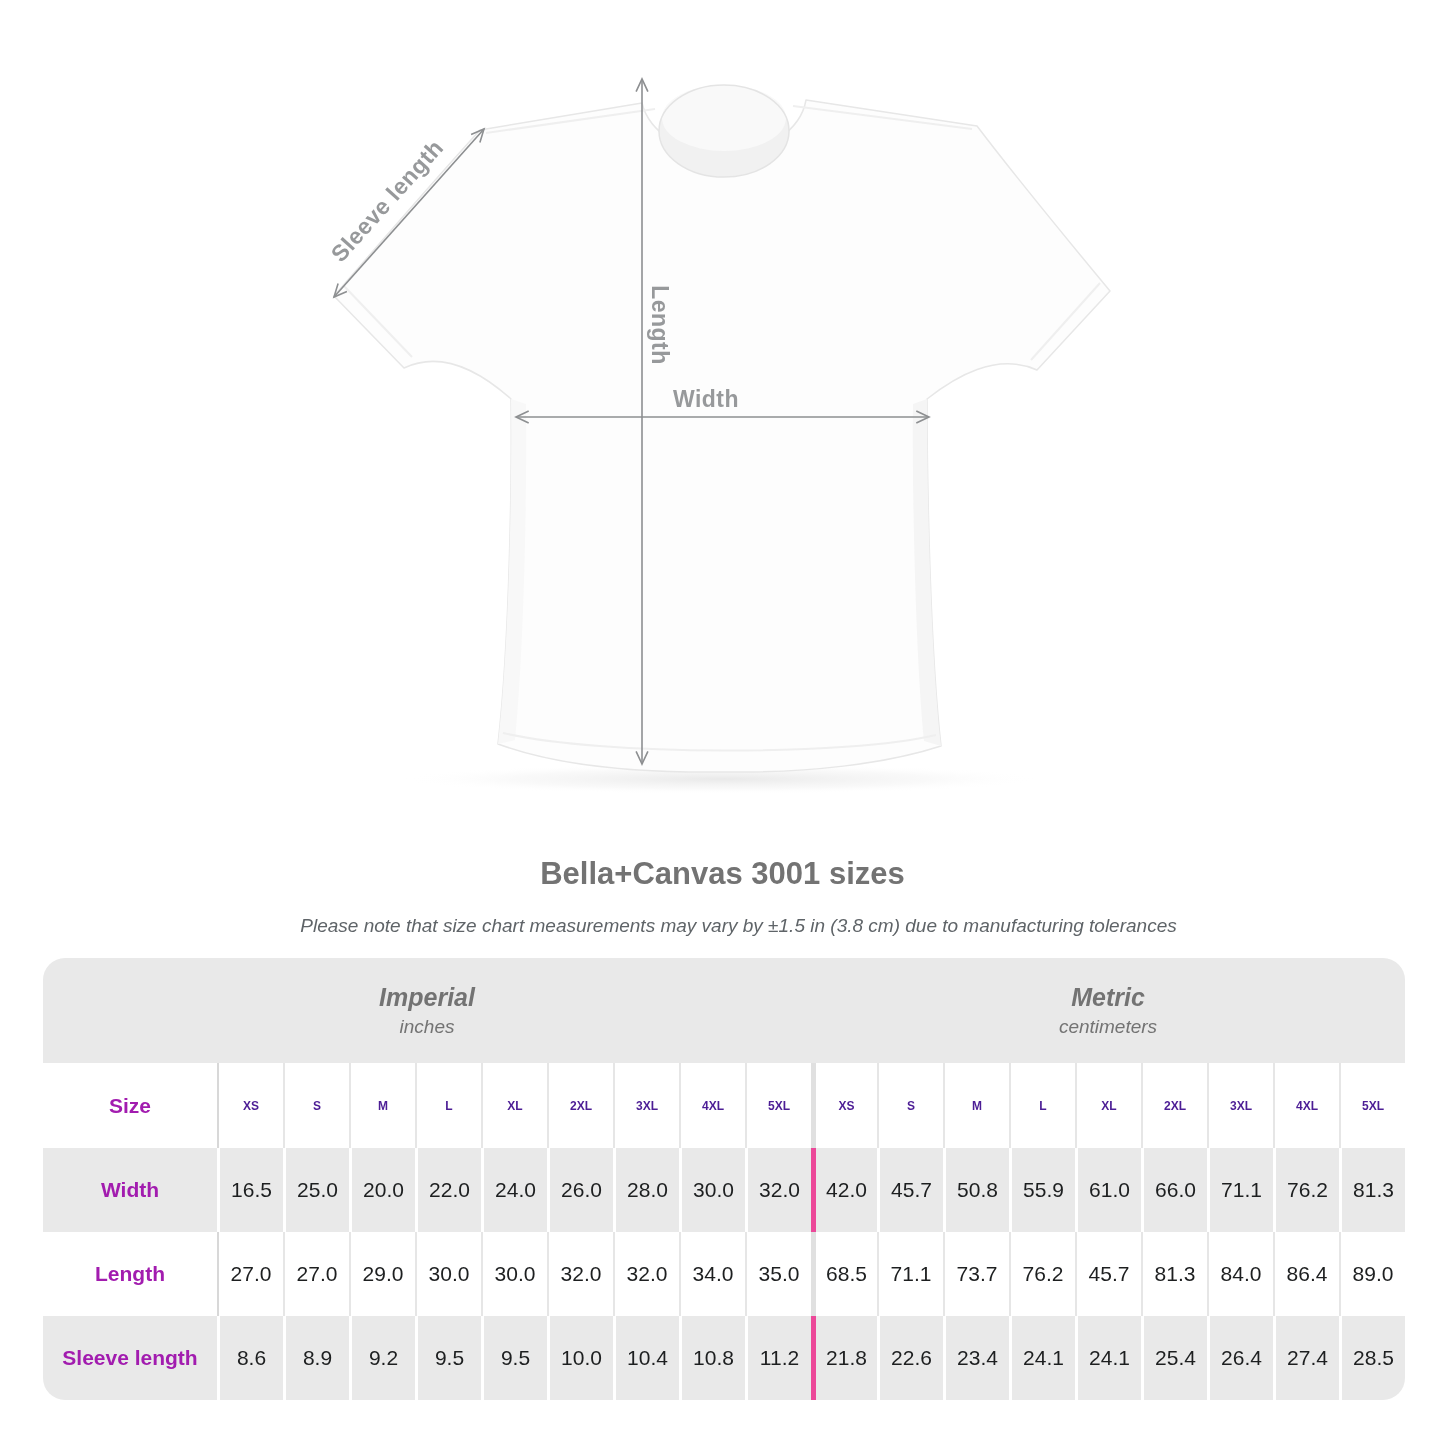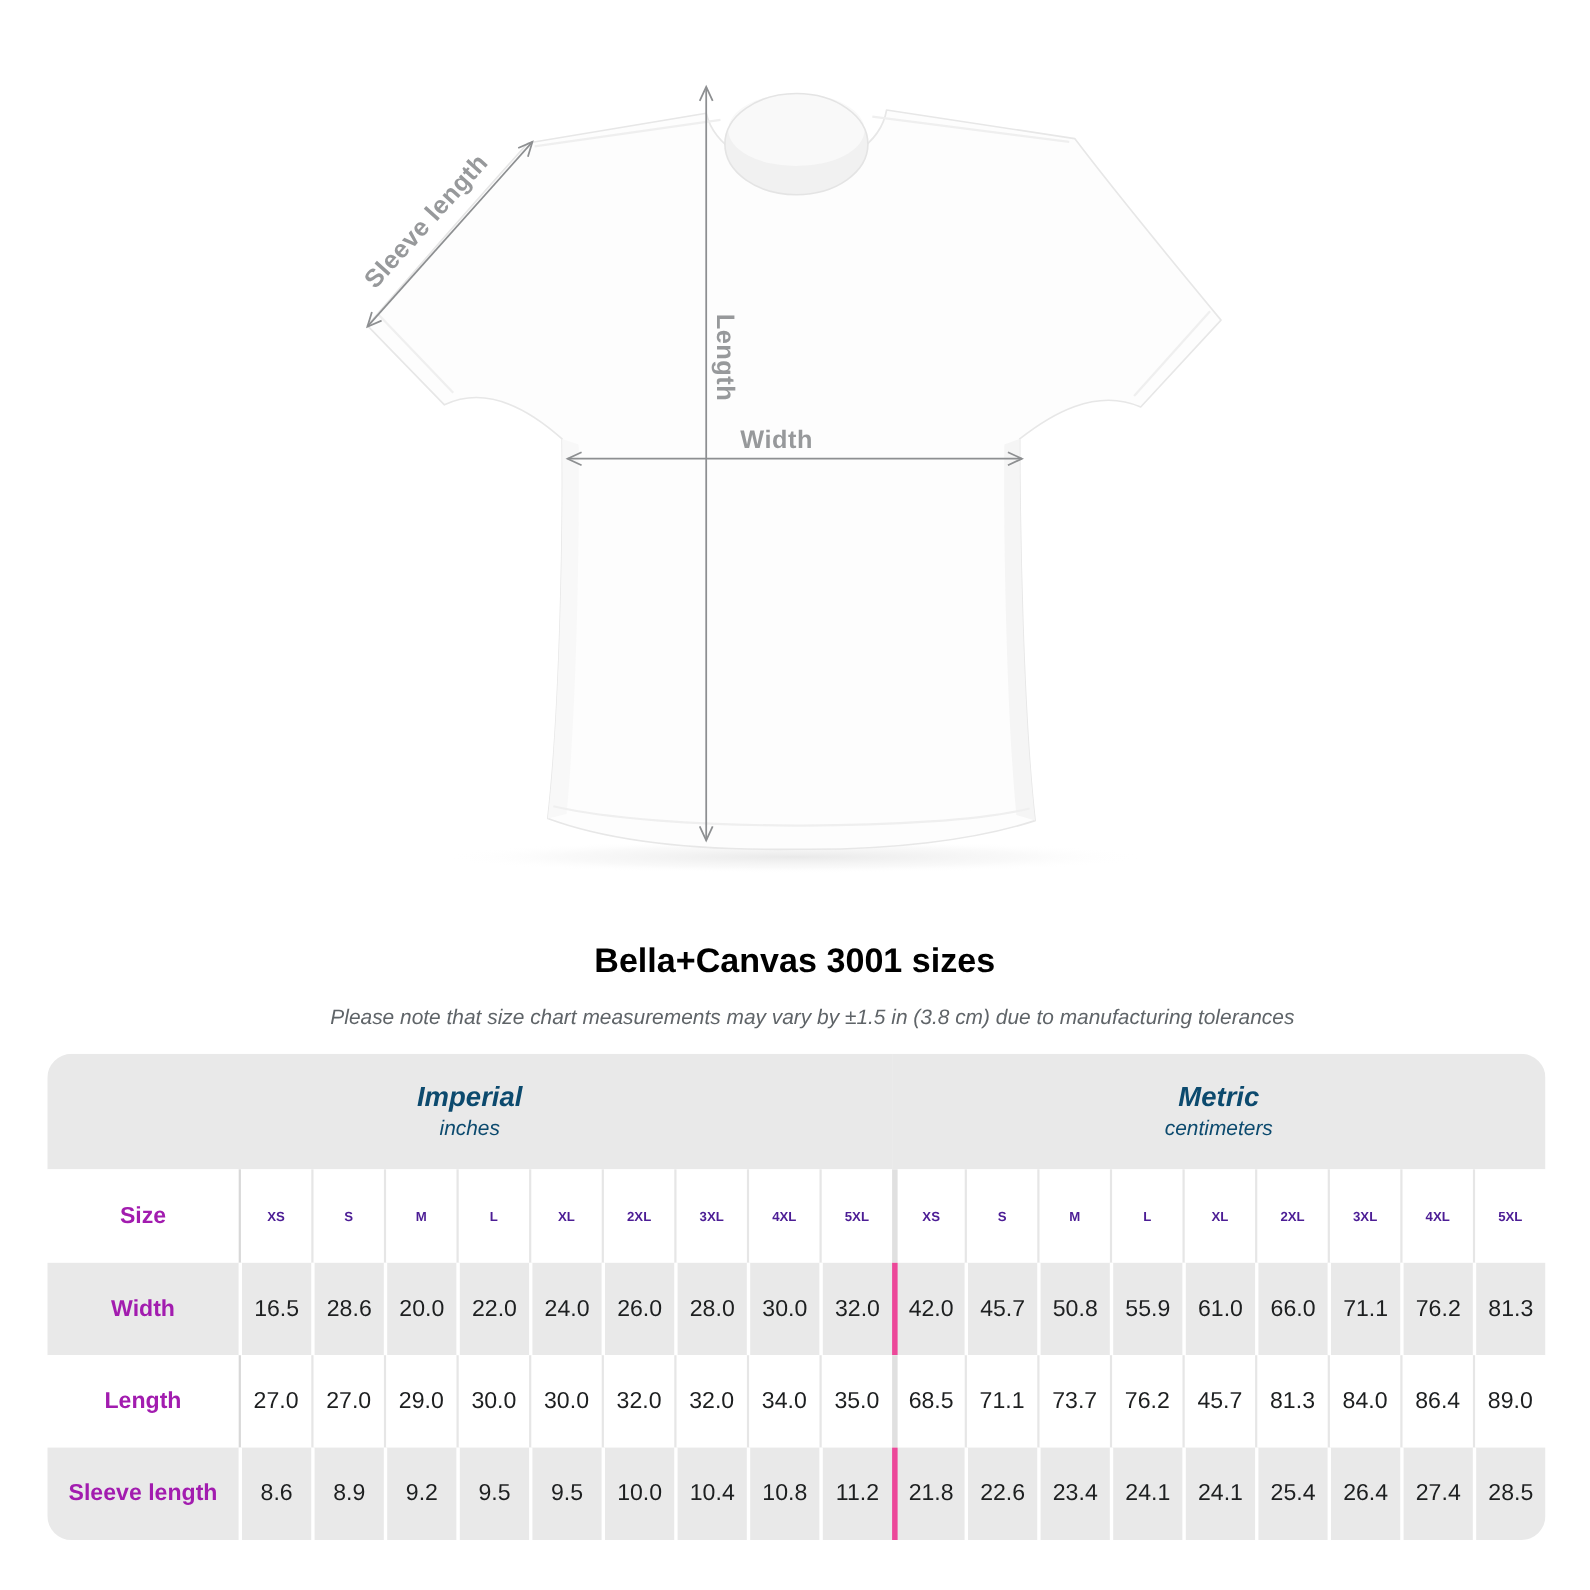--- a/index.html
+++ b/index.html
@@ -13,21 +13,21 @@
   
   .shirt-svg{position:absolute;top:0;left:0;}
   .meas-label{
     font-family:"Liberation Sans", sans-serif;
     font-weight:bold;font-size:23px;fill:#97999b;letter-spacing:.5px;
   }
   
   .chart-title{
     position:absolute;top:856px;left:0;width:100%;
     margin:0;text-align:center;
-    font-size:31px;font-weight:bold;color:#000000;
+    font-size:31px;font-weight:bold;color:#737373;
   }
   .chart-subtitle{
     position:absolute;top:915px;left:0;width:100%;
     margin:0;text-align:center;
     font-style:italic;font-size:19px;color:#5f6468;padding-left:16px;
   }
   
   .table-wrap{
     position:absolute;top:958px;left:43px;
     width:1362px;height:442px;
@@ -36,21 +36,21 @@
   table.size-chart{
     width:100%;height:100%;
     border-collapse:separate;border-spacing:0;
     table-layout:fixed;
   }
   col.col-size{width:174px;}
   tr.band{height:105px;}
   tr.sizes-row{height:85px;}
   tr.data-row{height:84px;}
   th,td{padding:0;text-align:center;vertical-align:middle;}
-  .band th{background:#e9e9e9;color:#0c4a6e;}
+  .band th{background:#e9e9e9;color:#737373;}
   .band-name{display:block;font-style:italic;font-weight:bold;font-size:25px;line-height:1.35;}
   .band-unit{display:block;font-style:italic;font-weight:normal;font-size:19px;line-height:1.3;}
   .rowlab{font-weight:bold;font-size:21px;color:#a21caf;}
   th.szh{font-weight:bold;font-size:12px;color:#4c1d95;}
   td.val{font-weight:normal;font-size:21px;color:#1d1f20;margin-left:33px;}
   
   tr.rw th,tr.rw td{background:#ffffff;}
   tr.rw .cell{border-left:2px solid #e6e6e6;}
   tr.rw .b-size{border-left:2px solid #d8d8d8;}
   tr.rw .b-sec{border-left:5px solid #e0e0e0;}
@@ -167,21 +167,21 @@
         <th class="szh cell">L</th>
         <th class="szh cell">XL</th>
         <th class="szh cell">2XL</th>
         <th class="szh cell">3XL</th>
         <th class="szh cell">4XL</th>
         <th class="szh cell">5XL</th>
       </tr>
       <tr class="rg data-row">
         <th class="rowlab">Width</th>
         <td class="val cell b-size">16.5</td>
-        <td class="val cell">28.6</td>
+        <td class="val cell">25.0</td>
         <td class="val cell">20.0</td>
         <td class="val cell">22.0</td>
         <td class="val cell">24.0</td>
         <td class="val cell">26.0</td>
         <td class="val cell">28.0</td>
         <td class="val cell">30.0</td>
         <td class="val cell">32.0</td>
         <td class="val cell b-sec">42.0</td>
         <td class="val cell">45.7</td>
         <td class="val cell">50.8</td>

